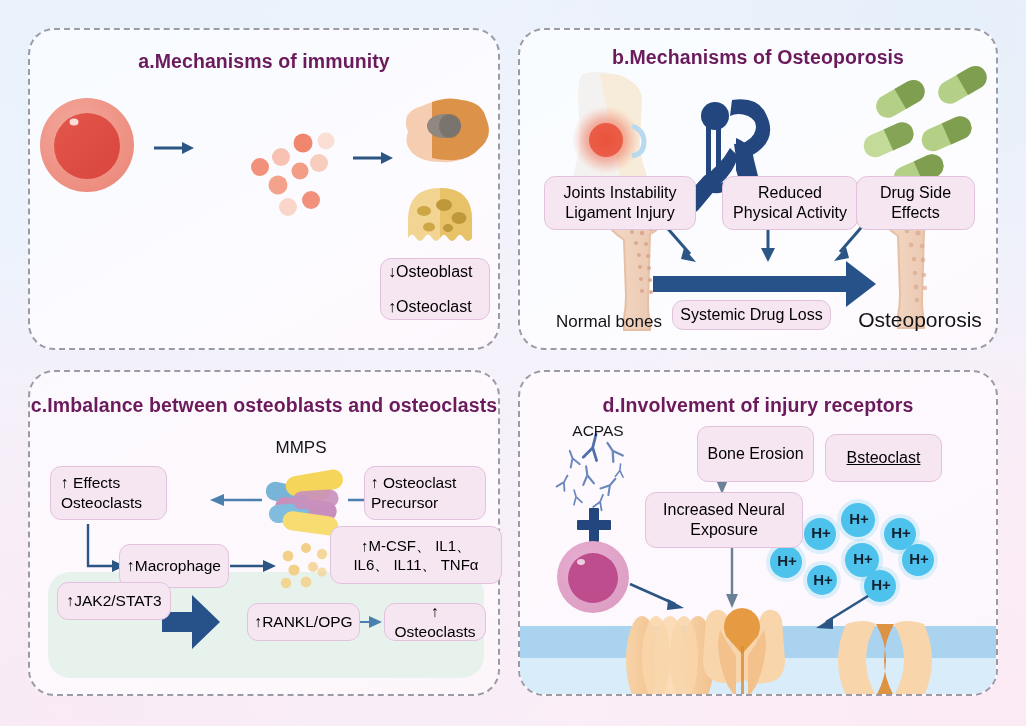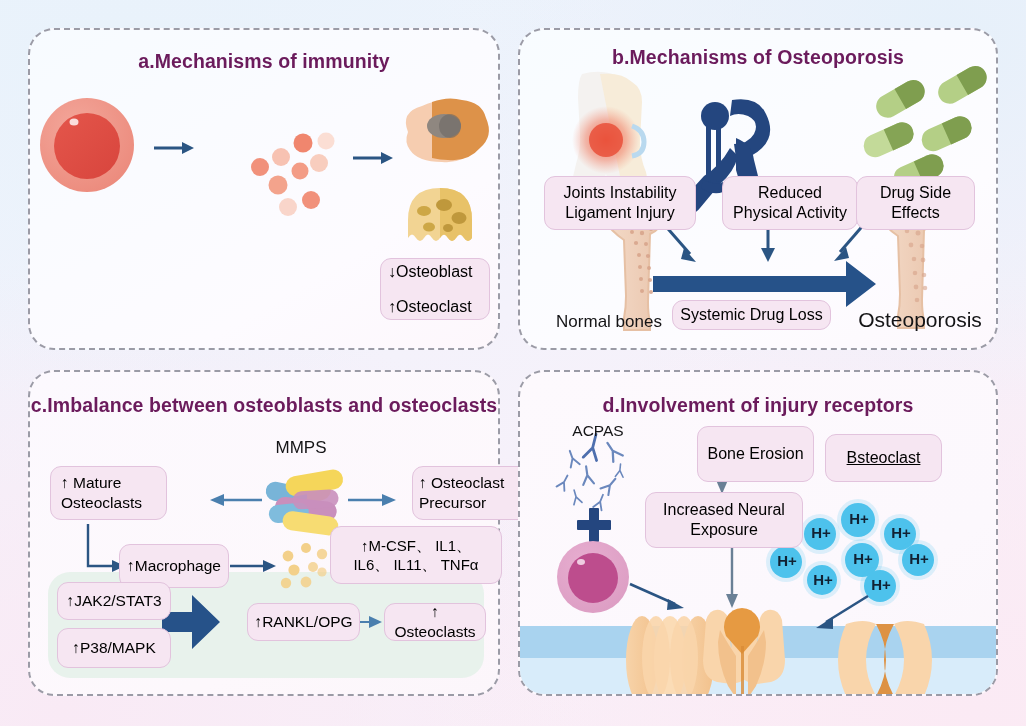--- a/index.html
+++ b/index.html
@@ -322,30 +322,29 @@
       </g>
 
       <g stroke="#4a7fae" stroke-width="2.2" fill="none">
         <line x1="310" y1="250" x2="344" y2="250"></line>
         <path d="M339 244 L352 250 L339 256 Z" fill="#4a7fae" stroke="none"></path>
       </g>
     </svg>
 
     <div class="plain-label" style="left:226px;top:66px;width:90px;font-size:17px;">MMPS</div>
 
-    <div class="pbox" style="left:20px;top:94px;width:117px;height:54px;font-size:15.5px;justify-content:flex-start;padding-left:10px;text-align:left;">↑ Mature
+    <div class="pbox" style="left:20px;top:94px;width:117px;height:54px;font-size:15.5px;justify-content:flex-start;padding-left:10px;text-align:left;">↑ Effects
 Osteoclasts</div>
-    <div class="pbox" style="left:334px;top:94px;width:122px;height:54px;font-size:15.5px;justify-content:flex-start;text-align:left;margin-left:48px;">↑ Osteoclast
+    <div class="pbox" style="left:334px;top:94px;width:122px;height:54px;font-size:15.5px;justify-content:flex-start;text-align:left;">↑ Osteoclast
 Precursor</div>
     <div class="pbox" style="left:89px;top:172px;width:110px;height:44px;font-size:15.5px;">↑Macrophage</div>
     <div class="pbox" style="left:300px;top:154px;width:172px;height:58px;font-size:15px;">↑M-CSF、 IL1、
 IL6、 IL11、 TNFα</div>
 
     <div class="pbox" style="left:27px;top:210px;width:114px;height:38px;font-size:15.5px;">↑JAK2/STAT3</div>
-    <div class="pbox" style="left:27px;top:256px;width:114px;height:40px;font-size:15.5px;">↑P38/MAPK</div>
     <div class="pbox" style="left:197px;top:231px;width:113px;height:38px;font-size:15.5px;margin-left:20px;">↑RANKL/OPG</div>
     <div class="pbox" style="left:354px;top:231px;width:102px;height:38px;font-size:15.5px;">↑ Osteoclasts</div>
   </div>
 
   <div class="panel" id="panel-d">
     <div class="panel-title" id="title-d">d.Involvement of injury receptors</div>
 
     <svg class="ovl" width="480" height="326">
       <defs>
         <linearGradient id="memgrad" x1="0" y1="0" x2="0" y2="1">

